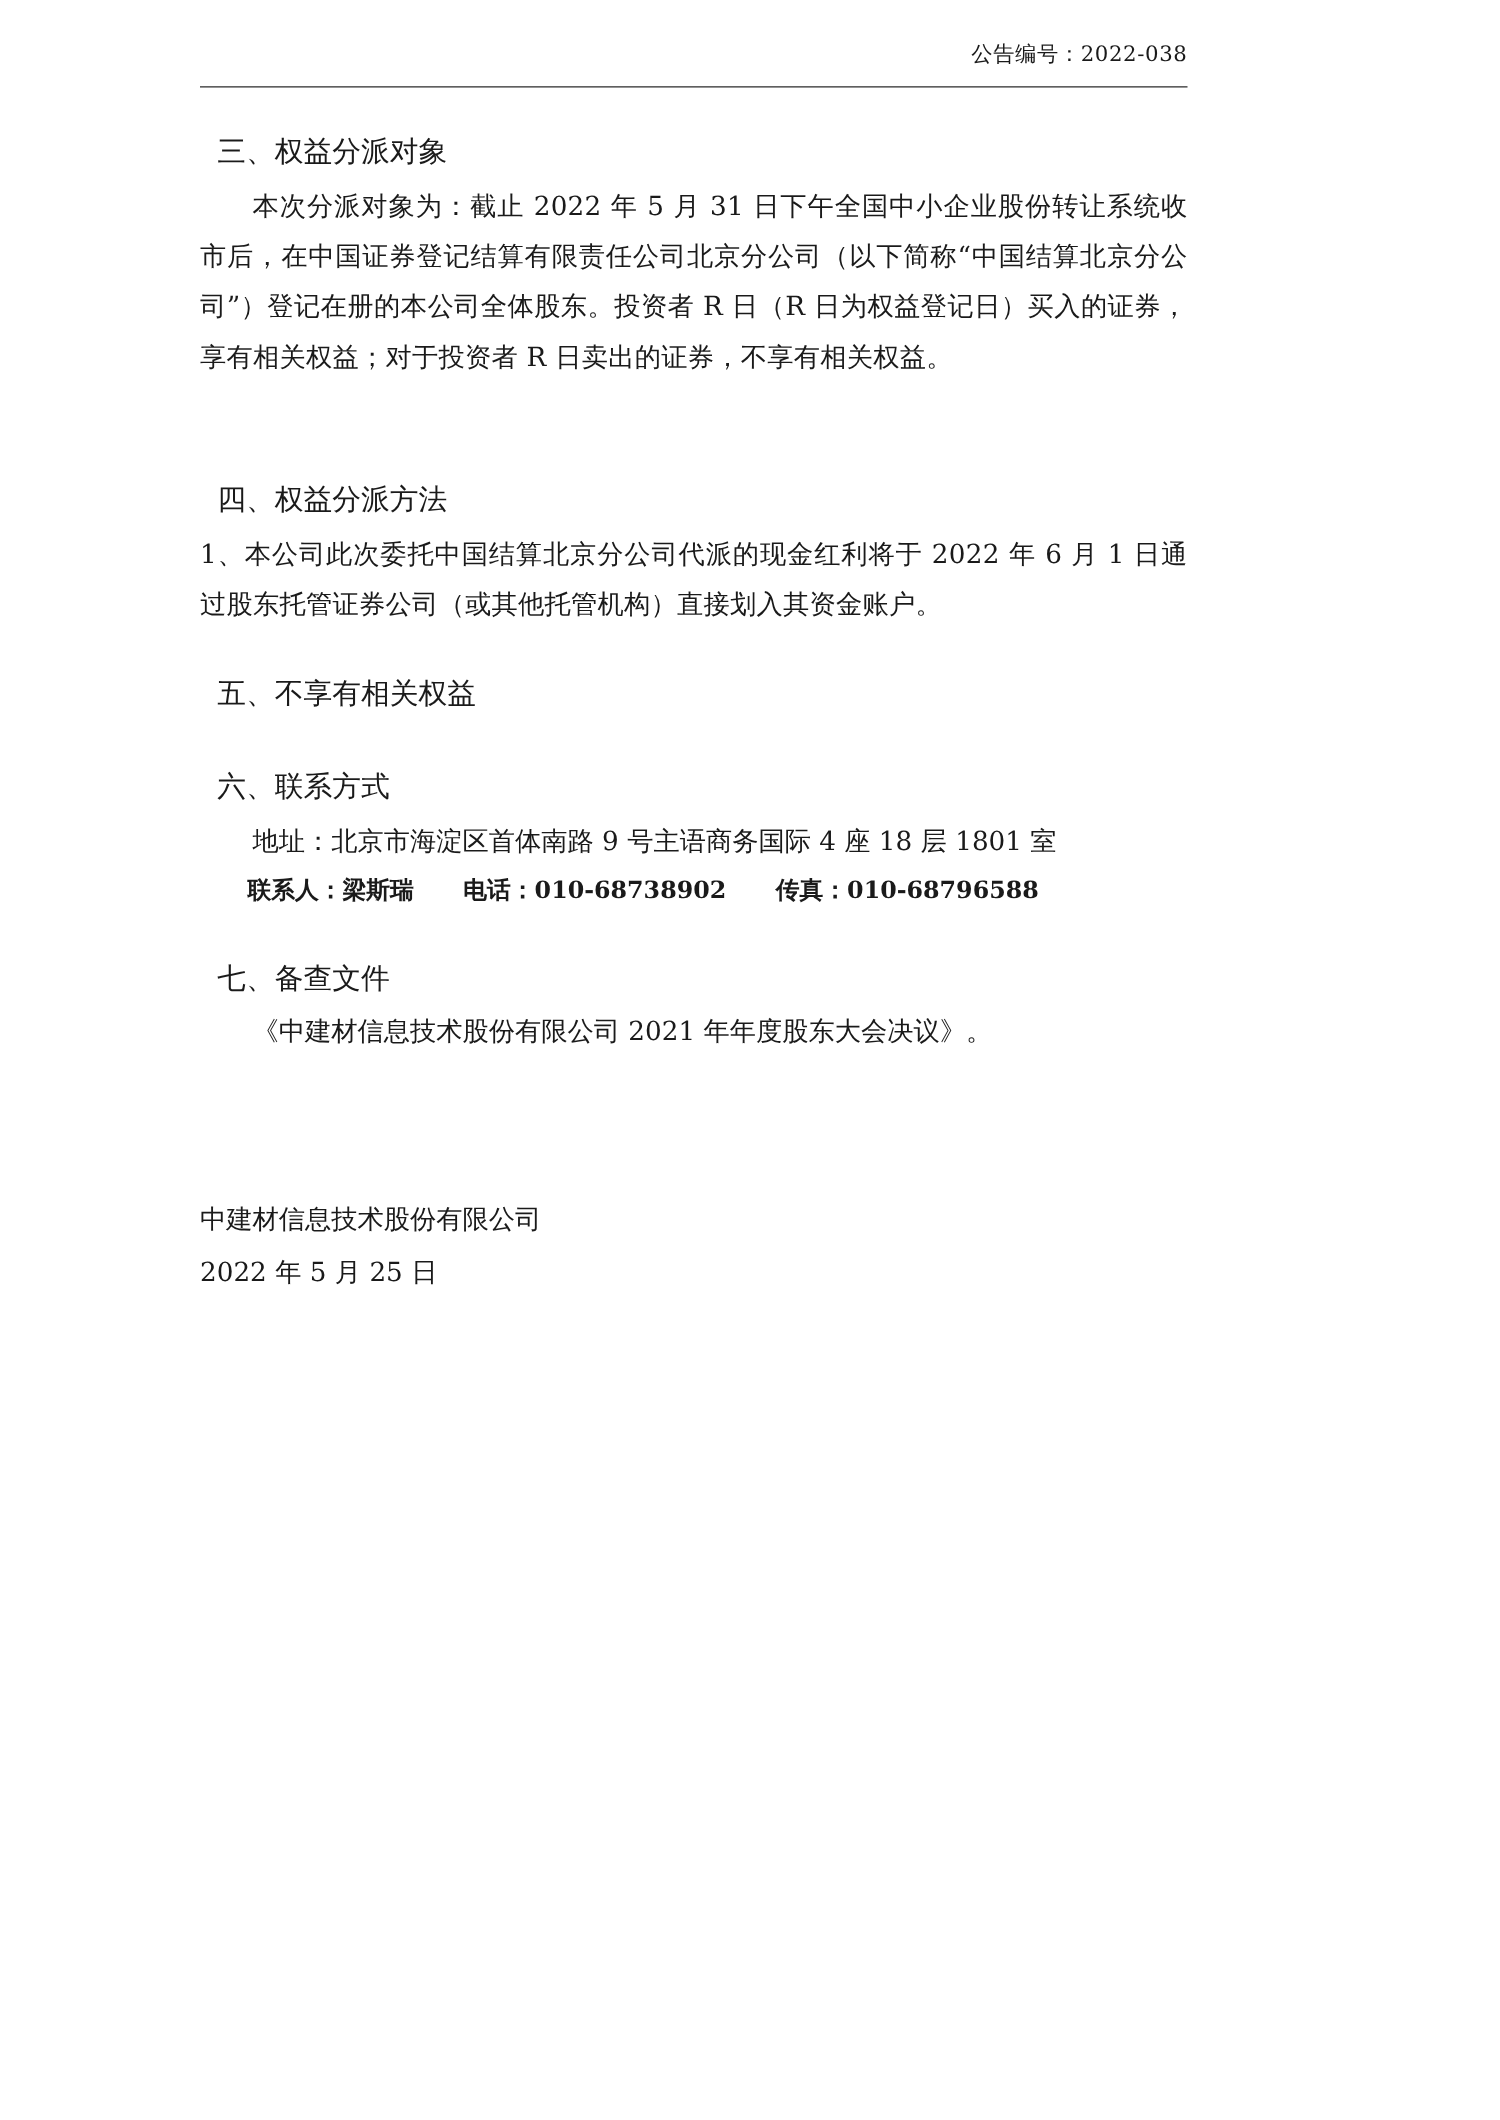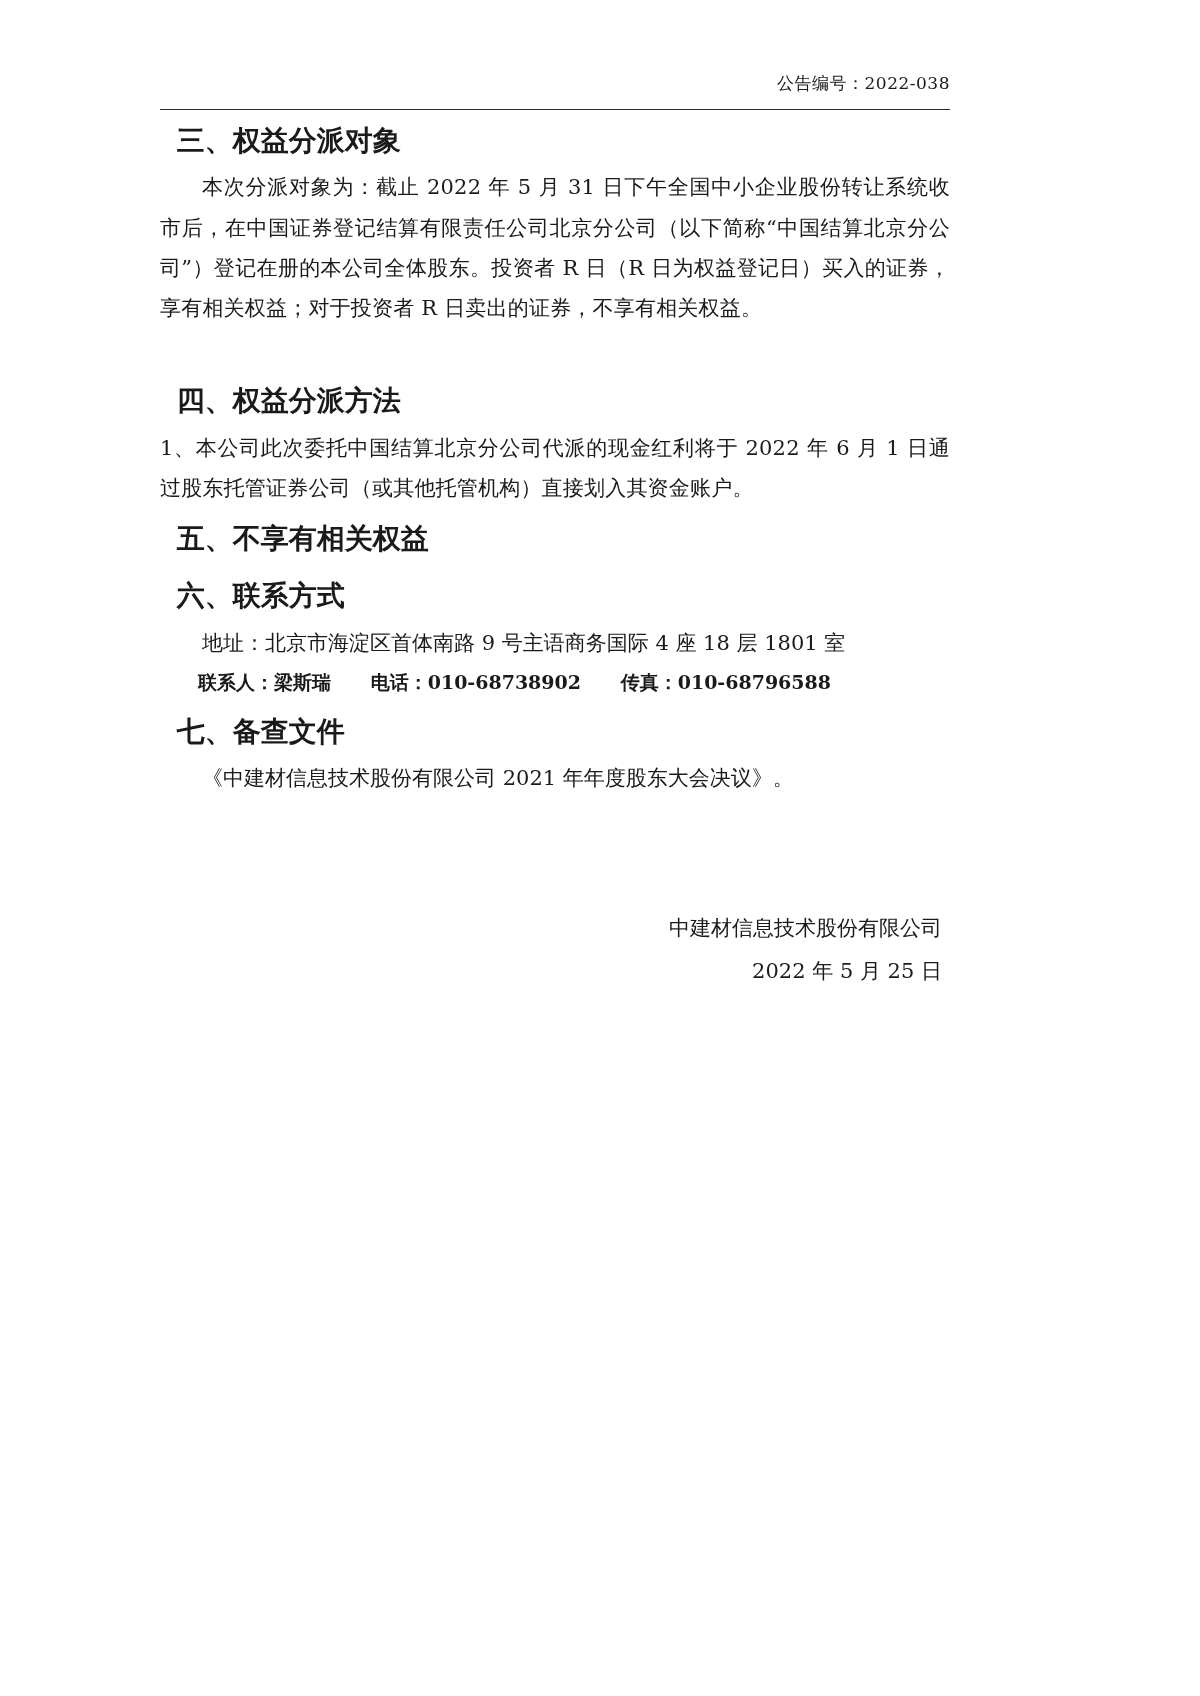--- a/index.html
+++ b/index.html
@@ -20,65 +20,64 @@
   .content {
     position: absolute;
     left: 160px;
     top: 0;
     width: 790px;
   }
   .header-row {
     text-align: right;
     font-size: 17px;
     letter-spacing: 0.5px;
-    padding-top: 72px;
+    padding-top: 32px;
     color: #1a1a1a;
   }
   .header-rule {
     border: none;
     border-top: 1px solid #2b2b2b;
     margin: 14px 0 0 0;
     width: 100%;
   }
   .body-text {
     font-size: 21px;
     line-height: 1.92;
     text-align: justify;
     text-justify: inter-ideograph;
     letter-spacing: 0.2px;
   }
   .indent2 {
     text-indent: 2em;
   }
   .heading {
-    font-size: 28px;
-    font-weight: bold;
+    font-size: 23px;
+    font-weight: normal;
     line-height: 1.9;
     text-indent: 0.6em;
-    margin-top: 4px;
+    margin-top: 31px;
   }
   .para {
     margin-top: 6px;
   }
   .spacer-lg { height: 42px; }
   .sub-line {
     font-size: 21px;
     line-height: 1.95;
     text-indent: 2em;
   }
   .contact-line {
     font-size: 19px;
     line-height: 1.95;
     text-indent: 2em;
     white-space: pre;
     font-weight: bold;
   }
   .sign-block {
     margin-top: 108px;
-    text-align: right;
     font-size: 21px;
     line-height: 2.05;
     padding-right: 8px;
   }
   .sign-block div { }
 </style>
 </head>
 <body>
 
 <div class="page">

